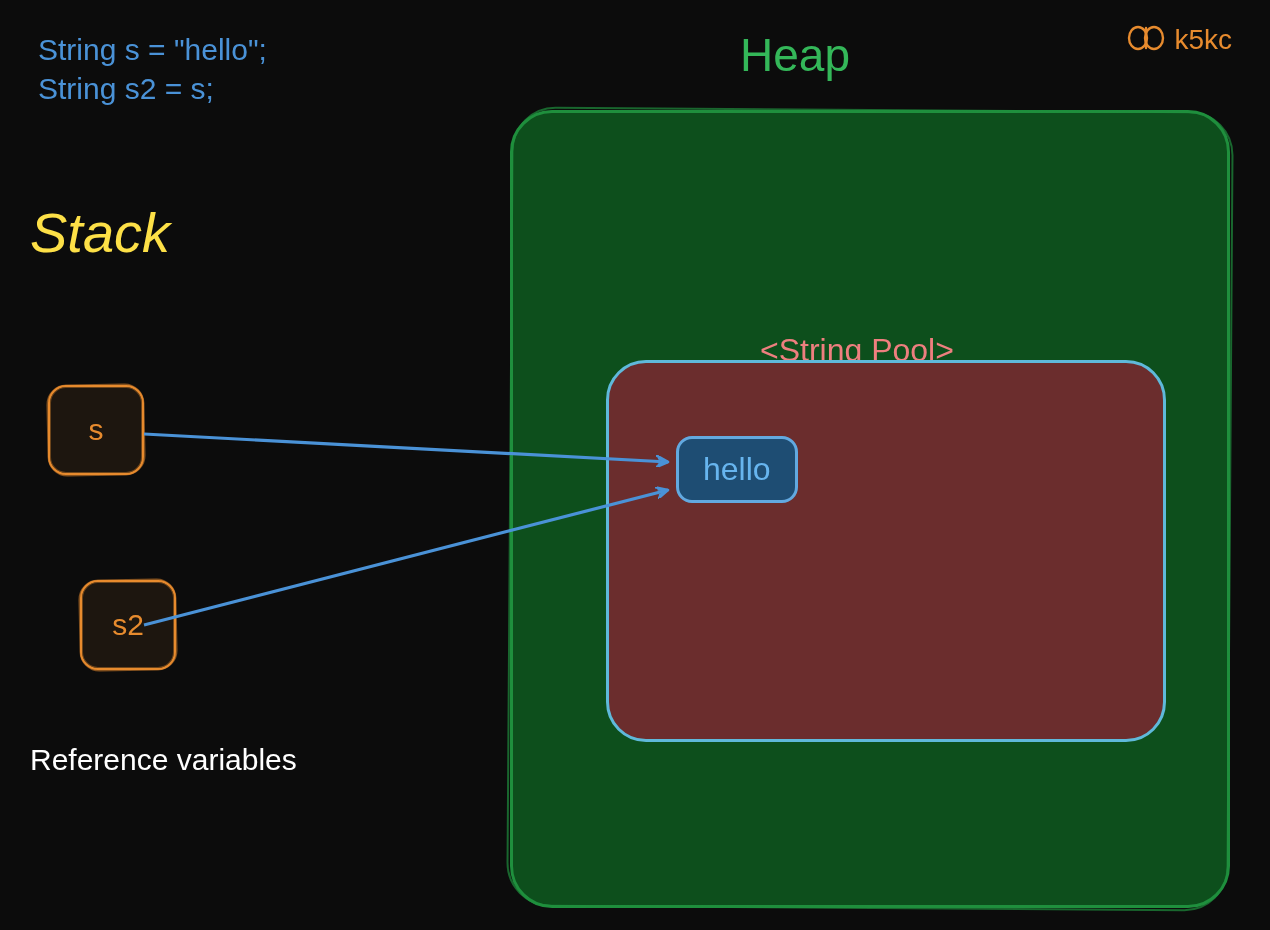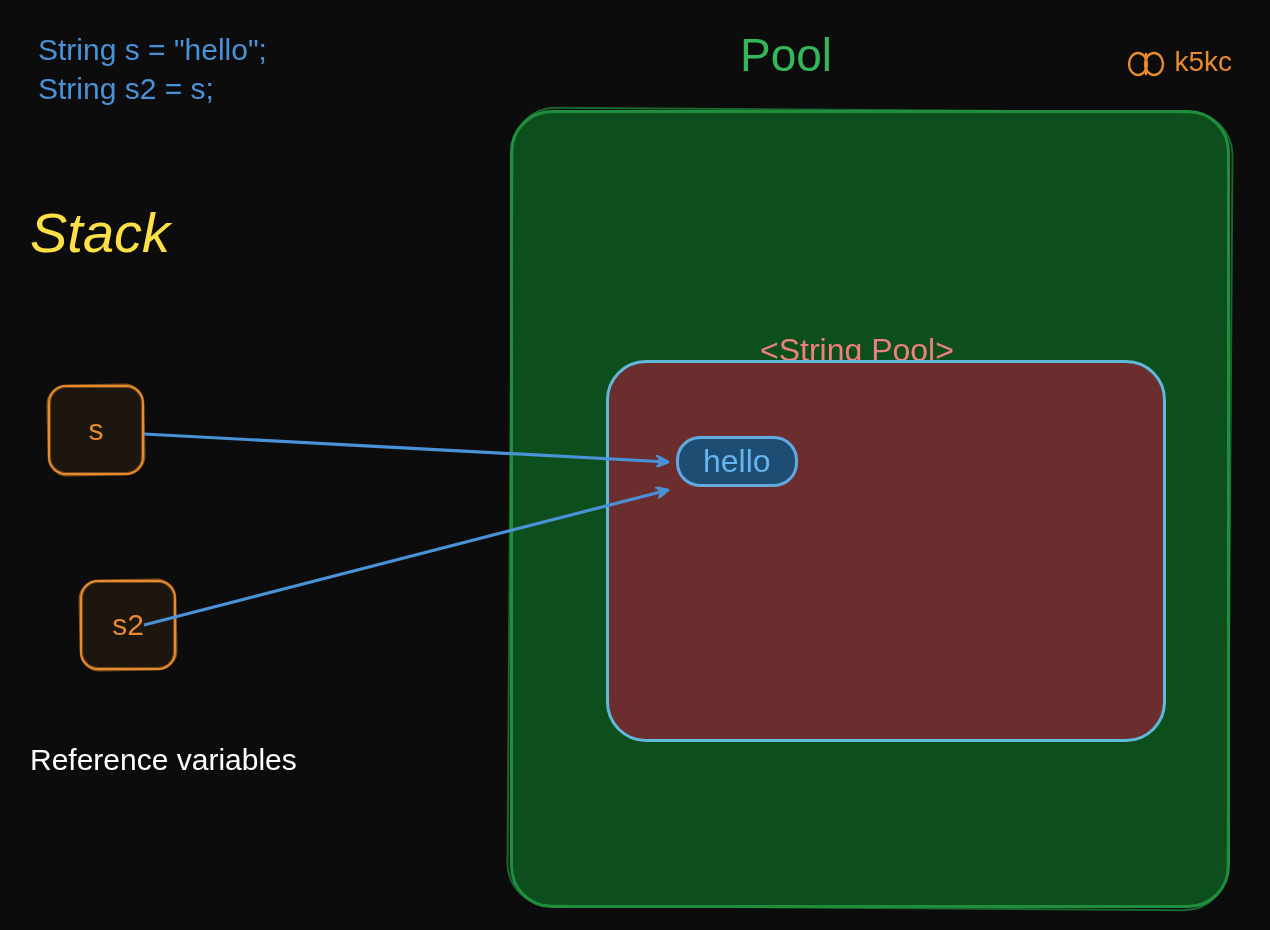--- a/index.html
+++ b/index.html
@@ -108,56 +108,55 @@
     width: 554px;
     height: 376px;
     border: 3px solid #5fb9da;
     border-radius: 40px;
     background: #6b2d2d;
   }
   .hello-box {
     position: absolute;
     left: 676px;
     top: 436px;
-    padding: 4px 24px;
+    padding: 12px 24px;
     border: 3px solid #62a9e0;
-    border-radius: 24px;
+    border-radius: 16px;
     background: #1e4d73;
     color: #67b5ef;
     font-size: 32px;
   }
   .logo {
     position: absolute;
     right: 38px;
     top: 24px;
     display: flex;
-    align-items: flex-end;
+    align-items: flex-start;
     gap: 8px;
     color: #e78b2e;
     font-size: 28px;
     font-weight: 500;
-    margin-top: 22px;
   }
   svg.arrows {
     position: absolute;
     left: 0; top: 0;
     width: 1270px; height: 930px;
     pointer-events: none;
   }
 </style>
 </head>
 <body>
 
 <div class="canvas">
 
   <div class="code"><span>String s = "hello";</span>
 <span>String s2 = s;</span></div>
 
   <div class="stack-title">Stack</div>
-  <div class="heap-title">Pool</div>
+  <div class="heap-title">Heap</div>
 
   <div id="var-s" class="var-box overlay">
     <span>s</span>
   </div>
   <div id="var-s2" class="var-box overlay">
     <span>s2</span>
   </div>
 
   <div class="ref-vars">Reference variables</div>
 

